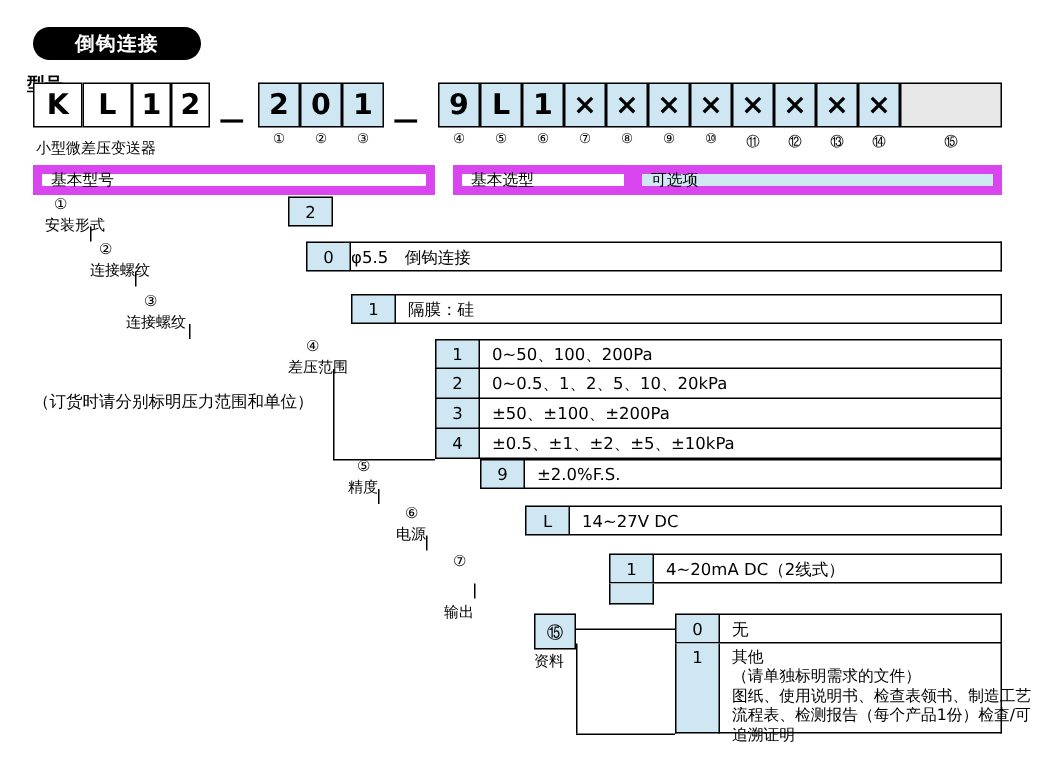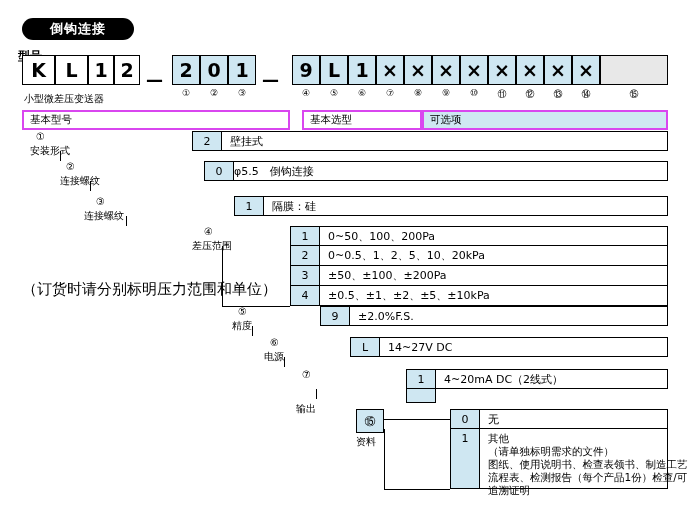--- a/index.html
+++ b/index.html
@@ -42,21 +42,21 @@
   .codebox.blue{background:#cfe7f2;}
   .dash{
     position:absolute;top:70px;font-size:17px;font-weight:bold;
   }
   .circnum{
     position:absolute;font-size:9px;text-align:center;width:20px;
   }
 
   
   .secbar{
-    position:absolute;height:20px;border:2px solid #d946ef;box-sizing:border-box;
+    position:absolute;height:20px;border:6px solid #d946ef;box-sizing:border-box;
     display:flex;align-items:center;padding-left:6px;font-size:10.5px;
     background:#ffffff;
   }
   .secbar.blue{background:#cfe7f2;}
 
   
   .cell{
     position:absolute;box-sizing:border-box;border:1px solid #000;
     display:flex;align-items:center;justify-content:center;font-size:11px;
     background:#ffffff;
@@ -65,21 +65,21 @@
   .txt{
     position:absolute;font-size:10.5px;line-height:13px;white-space:pre;
   }
   .lbl-grp{
     position:absolute;font-size:10px;line-height:12px;
   }
   .vline{position:absolute;width:1px;background:#000;}
   .hline{position:absolute;height:1px;background:#000;}
   .outline{position:absolute;box-sizing:border-box;border:1px solid #000;}
   .note-left{
-    position:absolute;font-size:15px;left:22px;top:280px;white-space:pre;
+    position:absolute;font-size:11px;left:22px;top:260px;white-space:pre;
   }
 </style>
 </head>
 <body>
 
 <div class="root">
 
   <div class="hdr-badge">倒钩连接</div>
 
   <div class="model-label">型号</div>
@@ -125,21 +125,20 @@
   <div class="circnum" style="left:520px;top:88px;">⑫</div>
   <div class="circnum" style="left:548px;top:88px;">⑬</div>
   <div class="circnum" style="left:576px;top:88px;">⑭</div>
   <div class="circnum" style="left:624px;top:88px;">⑮</div>
 
   <div class="secbar" style="left:22px;top:110px;width:268px;">基本型号</div>
   <div class="secbar" style="left:302px;top:110px;width:120px;">基本选型</div>
   <div class="secbar blue" style="left:422px;top:110px;width:246px;">可选项</div>
 
   <div class="cell blue" style="left:192px;top:131px;width:30px;height:20px;">2</div>
-  <div class="cell" style="left:222px;top:131px;width:446px;height:20px;justify-content:flex-start;padding-left:8px;border-left:none;">壁挂式</div>
   <div class="lbl-grp" style="left:36px;top:131px;">①</div>
   <div class="lbl-grp" style="left:30px;top:145px;">安装形式</div>
   <div class="vline" style="left:60px;top:151px;height:10px;"></div>
 
   <div class="cell blue" style="left:204px;top:161px;width:30px;height:20px;">0</div>
   <div class="cell" style="left:234px;top:161px;width:434px;height:20px;justify-content:flex-start;padding-left:0;border-left:none;">φ5.5　倒钩连接</div>
   <div class="lbl-grp" style="left:66px;top:161px;">②</div>
   <div class="lbl-grp" style="left:60px;top:175px;">连接螺纹</div>
   <div class="vline" style="left:90px;top:181px;height:10px;"></div>
 

